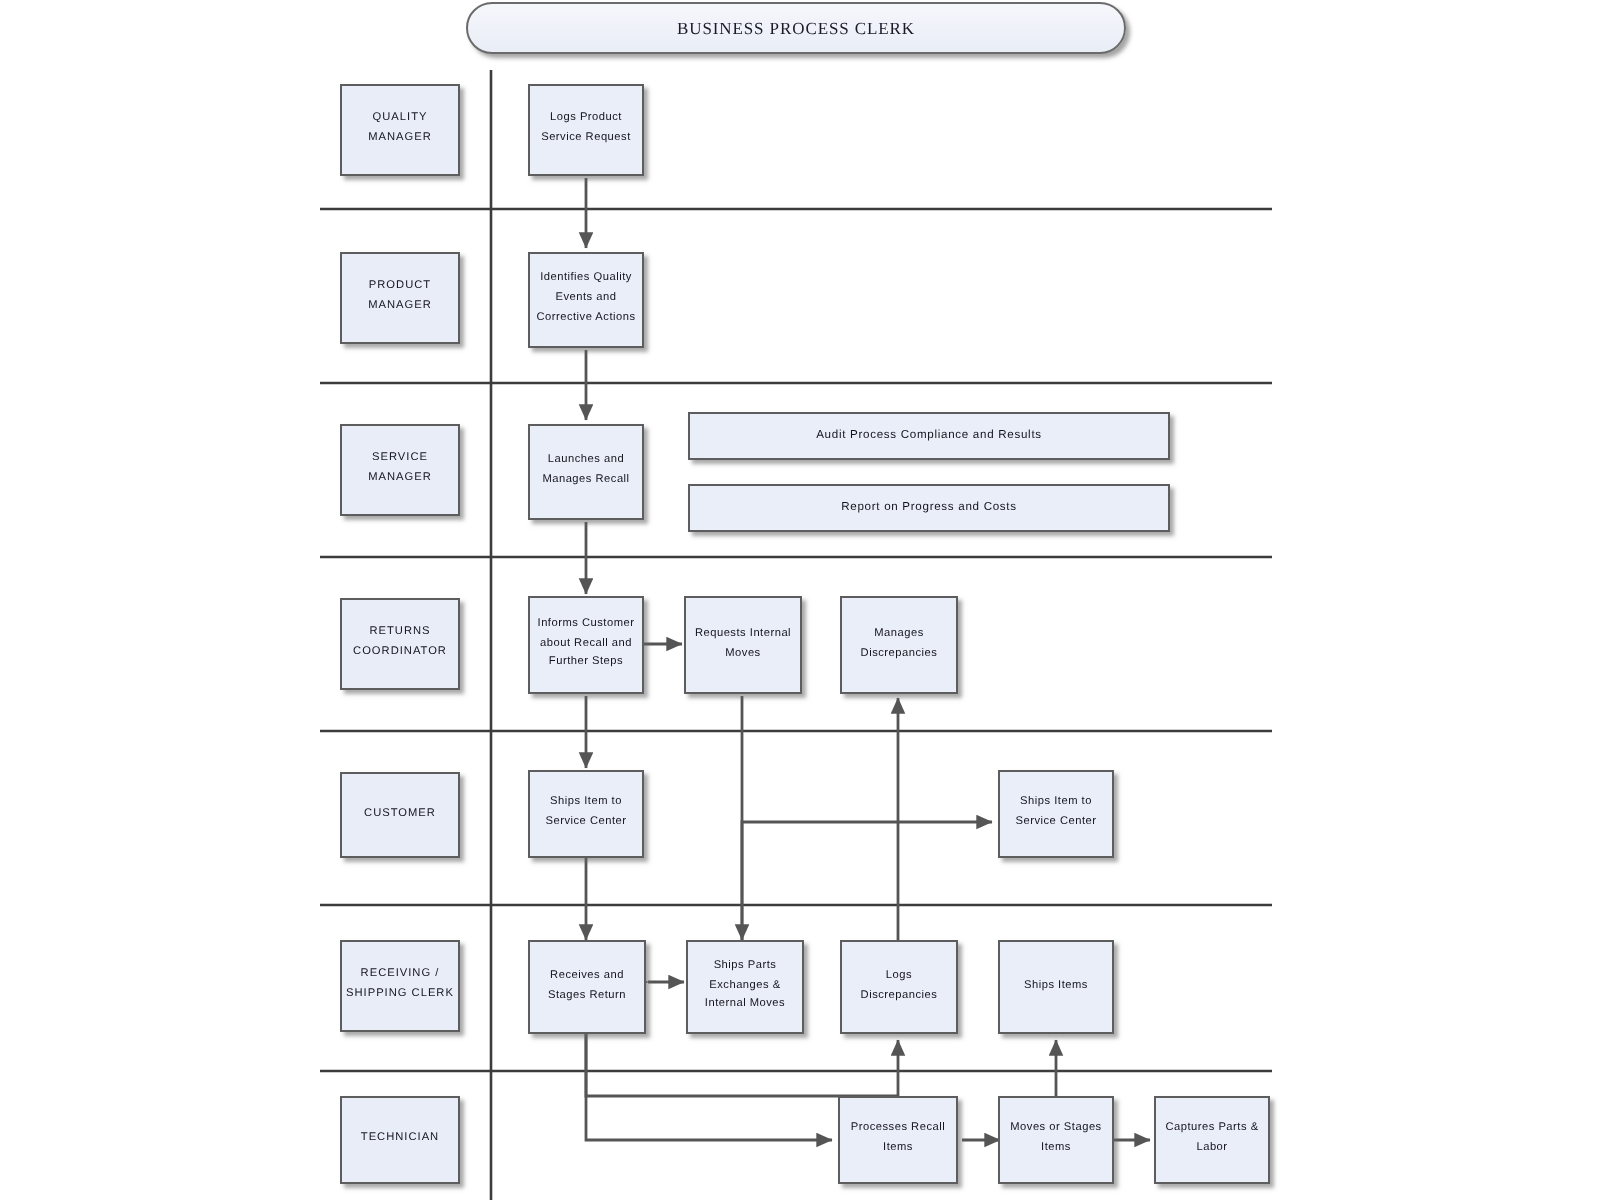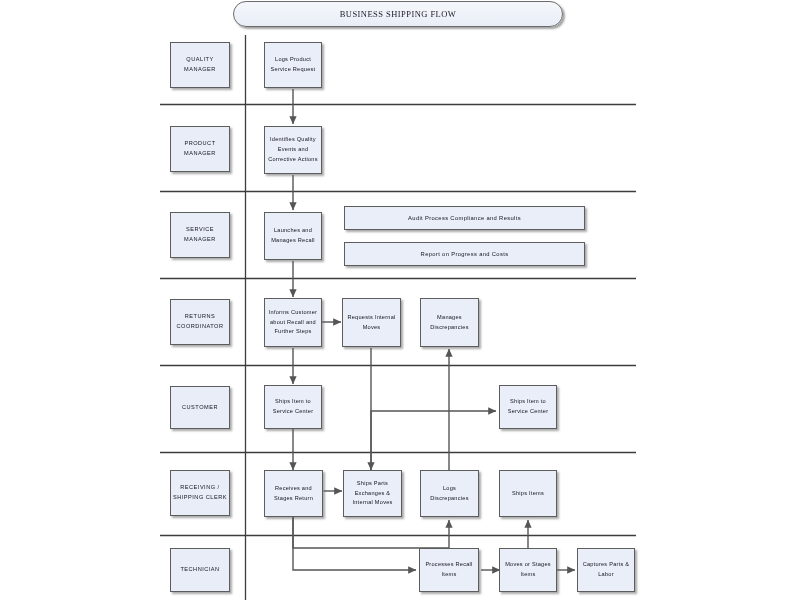--- a/index.html
+++ b/index.html
@@ -112,21 +112,21 @@
 
       <line x1="481" y1="570" x2="500" y2="570" marker-end="url(#ah)"></line>
 
       <line x1="556" y1="570" x2="575" y2="570" marker-end="url(#ah)"></line>
 
       <path d="M528,548 L528,520" marker-end="url(#ah)"></path>
     </g>
   </svg>
 
   <div class="title-pill">
-    <span>BUSINESS SHIPPING FLOW</span>
+    <span>BUSINESS PROCESS CLERK</span>
   </div>
 
   <div class="box lane-label" style="left:170px;top:42px;width:60px;height:46px;">
     <span>QUALITY
 MANAGER</span>
   </div>
   <div class="box lane-label" style="left:170px;top:126px;width:60px;height:46px;">
     <span>PRODUCT
 MANAGER</span>
   </div>

